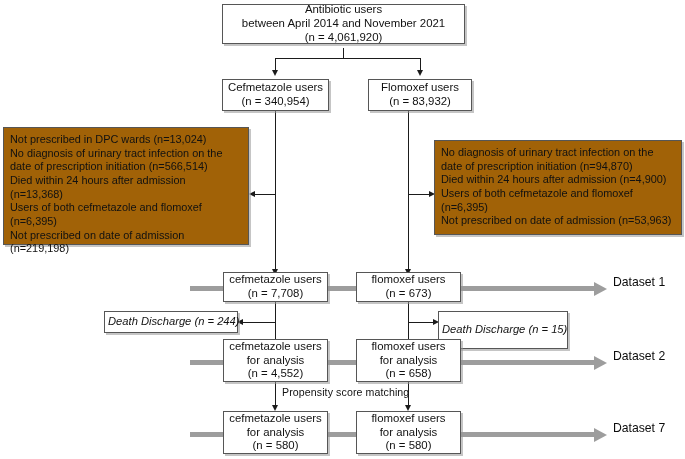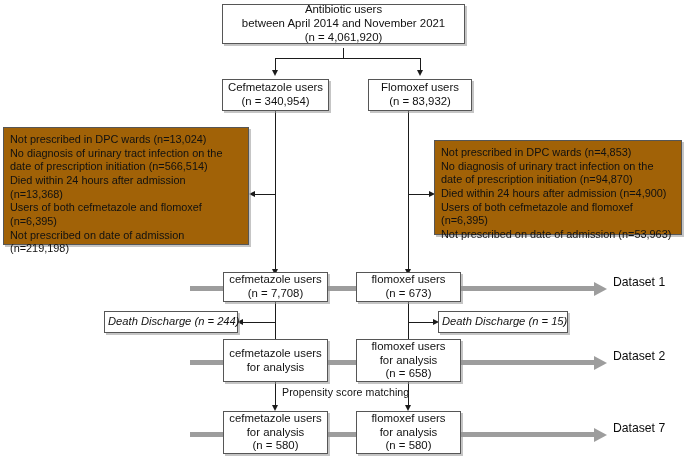--- a/index.html
+++ b/index.html
@@ -127,21 +127,20 @@
     <span>date of prescription initiation (n=566,514)</span>
     <span>Died within 24 hours after admission</span>
     <span>(n=13,368)</span>
     <span>Users of both cefmetazole and flomoxef</span>
     <span>(n=6,395)</span>
     <span>Not prescribed on date of admission</span>
     <span>(n=219,198)</span>
   </div>
 
   <div class="exbox" style="left:434px;top:140px;width:248px;height:95px;">
-    <span>Not prescribed in DPC wards (n=4,853)</span>
     <span>No diagnosis of urinary tract infection on the</span>
     <span>date of prescription initiation (n=94,870)</span>
     <span>Died within 24 hours after admission (n=4,900)</span>
     <span>Users of both cefmetazole and flomoxef</span>
     <span>(n=6,395)</span>
     <span>Not prescribed on date of admission (n=53,963)</span>
   </div>
 
   <div class="rail" style="left:190px;top:286px;width:405px;"></div>
   <div class="railhead" style="left:594px;top:281.5px;"></div>
@@ -170,34 +169,35 @@
   <div class="adown" style="left:405px;top:344px;"></div>
   <div class="hline" style="left:408px;top:322px;width:26px;"></div>
   <div class="aright" style="left:433px;top:319px;"></div>
 
   <div class="box tight" style="left:104px;top:311px;width:134px;height:22px;">
     <div class="lines">
       <span>Death Discharge (n = 244)</span>
     </div>
   </div>
 
-  <div class="box tight" style="left:438px;top:311px;width:130px;height:22px;">
+  <div class="box tight" style="left:438px;top:311px;width:130px;height:38px;">
     <div class="lines">
       <span>Death Discharge (n = 15)</span>
     </div>
   </div>
 
   <div class="rail" style="left:190px;top:360px;width:405px;"></div>
   <div class="railhead" style="left:594px;top:355.5px;"></div>
   <div class="dslabel" style="left:613px;top:356px;transform:translateY(-50%);">Dataset 2</div>
 
   <div class="box center" style="left:223px;top:339px;width:105px;height:43px;">
     <div class="lines">
       <span>cefmetazole users</span>
       <span>for analysis</span>
+      <span>(n = 4,552)</span>
     </div>
   </div>
 
   <div class="box center" style="left:356px;top:339px;width:105px;height:43px;">
     <div class="lines">
       <span>flomoxef users</span>
       <span>for analysis</span>
       <span>(n = 658)</span>
     </div>
   </div>

